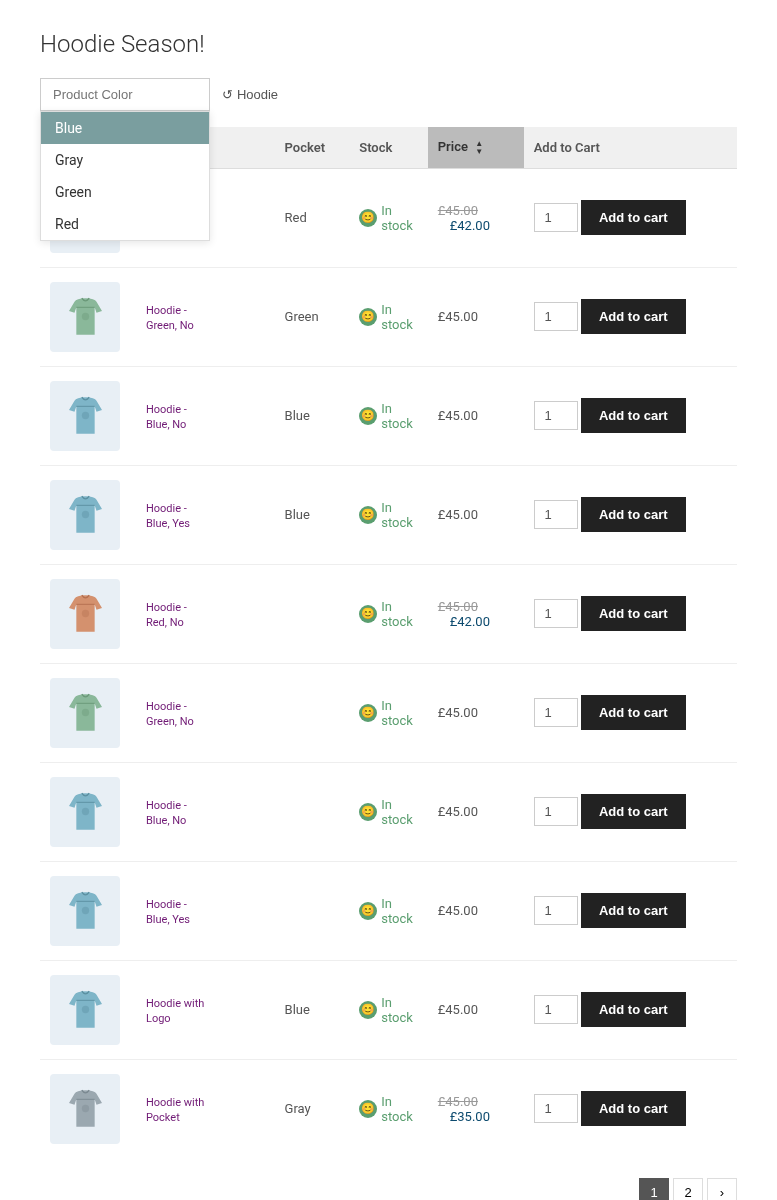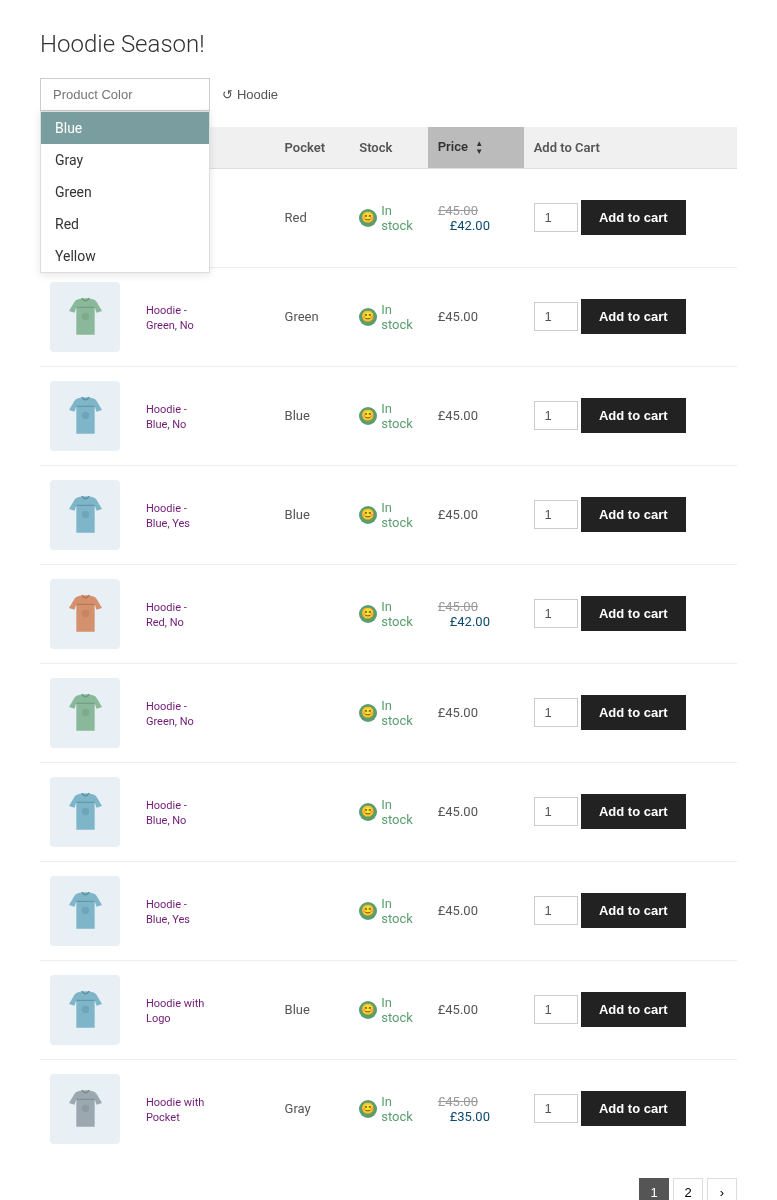--- a/index.html
+++ b/index.html
@@ -198,21 +198,20 @@
 <h1>Hoodie Season!</h1>
 
 <div class="filter-bar">
   <div class="filter-input-wrap">
     <input class="filter-input" type="text" placeholder="Product Color" style="">
     <div class="dropdown">
       <div class="dropdown-item selected">Blue</div>
       <div class="dropdown-item">Gray</div>
       <div class="dropdown-item">Green</div>
       <div class="dropdown-item">Red</div>
-      <div class="dropdown-item">Yellow</div>
     </div>
   </div>
   <button class="reset-btn">
     <span>↺</span>
     <span>Hoodie</span>
   </button>
 </div>
 
 <table>
   <thead>

